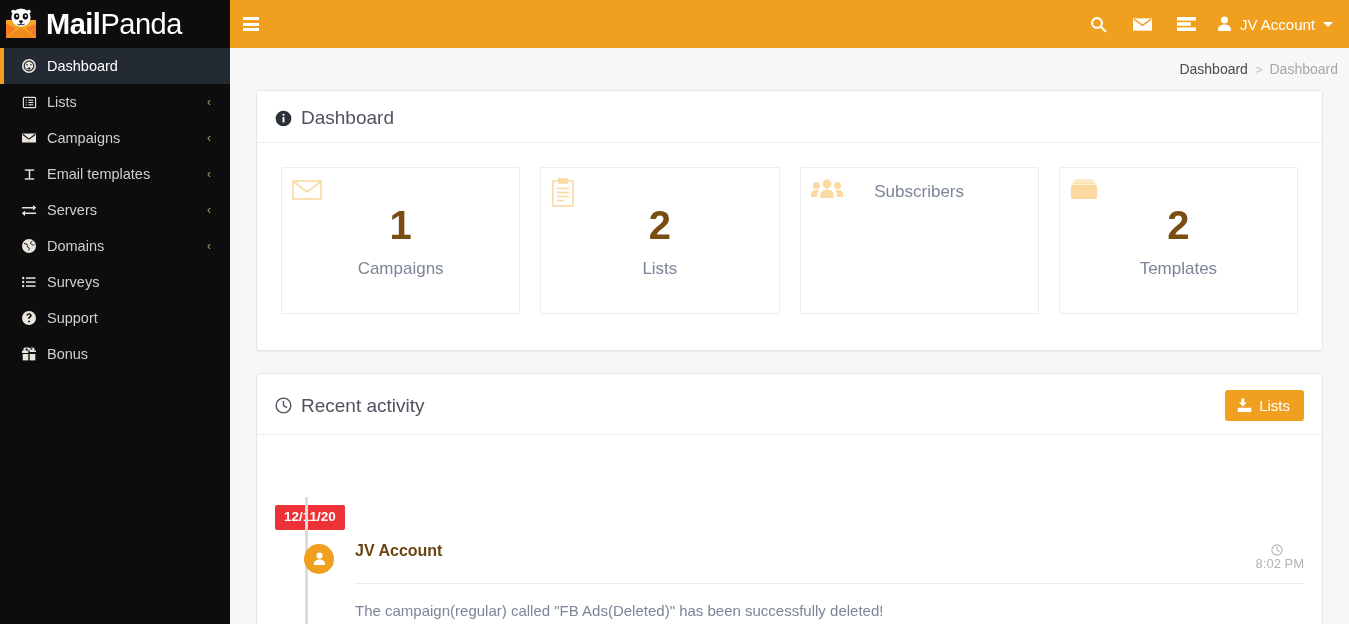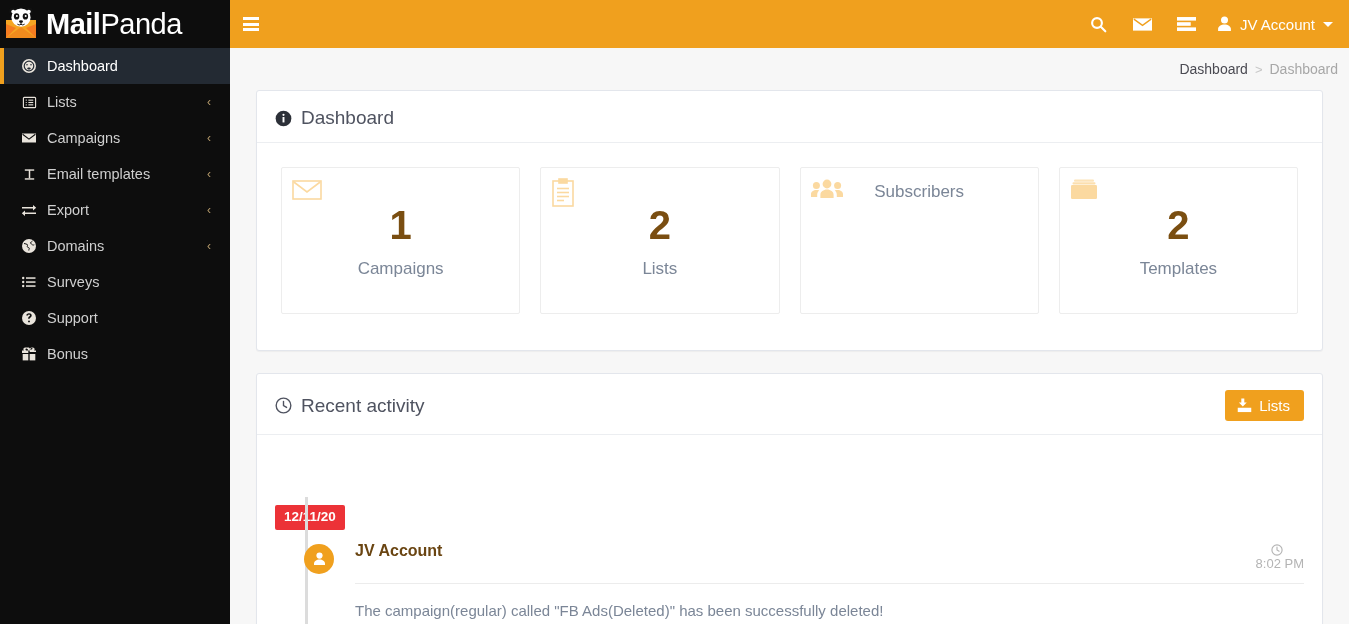--- a/index.html
+++ b/index.html
@@ -301,21 +301,21 @@
       <span class="nav-caret">‹</span>
     </div>
 
     <div class="nav-item">
       <span class="nav-ico">
         <svg width="16" height="16" viewBox="0 0 16 16" fill="currentColor">
           <path d="M1 5h11V3l3.2 2.8L12 8.6V6.6H1z"></path>
           <path d="M15 10.4H4v-2L.8 11.2 4 14v-2h11z"></path>
         </svg>
       </span>
-      <span class="nav-label">Export</span>
+      <span class="nav-label">Servers</span>
       <span class="nav-caret">‹</span>
     </div>
 
     <div class="nav-item">
       <span class="nav-ico">
         <svg width="16" height="16" viewBox="0 0 16 16" fill="currentColor">
           <circle cx="8" cy="8" r="7"></circle>
           <path d="M3 5.5c1.5.6 2.5.2 3.3 1 .8.8-.4 1.6 0 2.4.5.9 1.7.3 2 1.3.2.9-.8 1.4-.5 2.3M11.5 3c-.6 1-1.8.8-2 1.8-.2 1 1.3 1 1.8 1.8.4.7 1.4.4 2 .2" stroke="#0d0d0d" stroke-width="1" fill="none"></path>
         </svg>
       </span>

